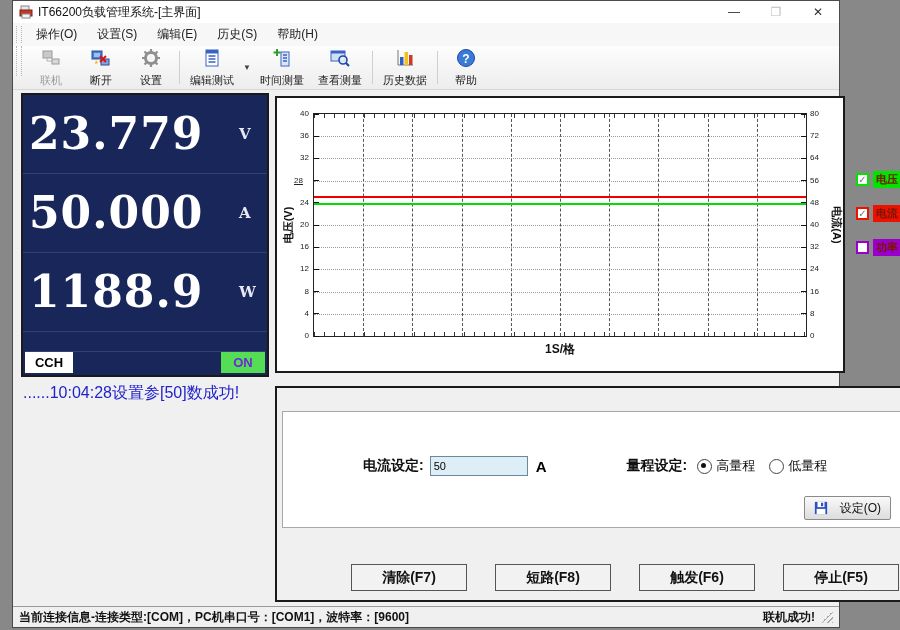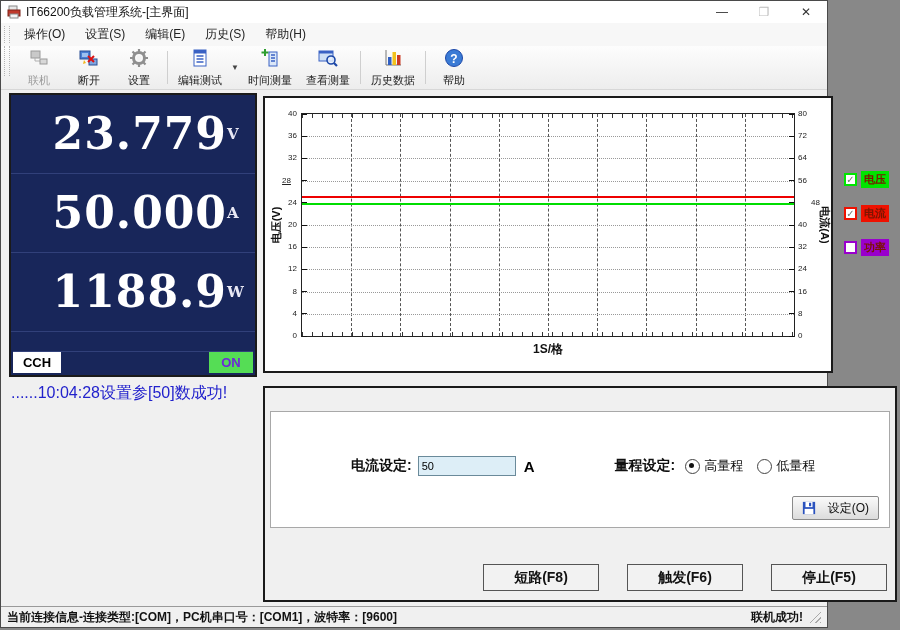--- a/index.html
+++ b/index.html
@@ -1,17 +1,17 @@
 <!DOCTYPE html>
 <html><head>
 <meta charset="utf-8">
 <style>
   html,body{margin:0;padding:0;width:900px;height:630px;overflow:hidden;
     font-family:"Liberation Sans","DejaVu Sans",sans-serif;background:#888;}
-  .window{position:relative;width:828px;height:628px;border:1px solid #4a4a4a;background:#f0f0f0;box-sizing:border-box;}
+  .window{position:relative;width:828px;height:628px;border:1px solid #4a4a4a;background:#f0f0f0;box-sizing:border-box;margin-left:12px;}
 
   
   .titlebar{position:absolute;left:0;top:0;right:0;height:22px;background:#ffffff;border-bottom:1px solid #d9d9d9;display:flex;align-items:center;}
   .app-icon{width:14px;height:14px;margin:0 5px 0 6px;}
   .title-text{font-size:12px;color:#111;}
   .win-controls{margin-left:auto;display:flex;height:100%;}
   .win-btn{width:42px;height:100%;display:flex;align-items:center;justify-content:center;font-size:12px;color:#333;}
   .win-btn.dim{color:#bdbdbd;}
 
   
@@ -23,21 +23,21 @@
   .toolbar{position:absolute;left:0;top:45px;right:0;height:43px;background:linear-gradient(#fdfdfd,#ededed);display:flex;align-items:stretch;border-bottom:1px solid #d7d7d7;}
   .tbtn{display:flex;flex-direction:column;align-items:center;justify-content:center;padding:2px 7px;min-width:36px;}
   .tbtn .tlabel{font-size:11px;color:#222;margin-top:1px;white-space:nowrap;}
   .tbtn.disabled .tlabel{color:#9a9a9a;}
   .tsep{width:1px;background:#cfcfcf;margin:5px 3px;}
   .dd-arrow{font-size:8px;color:#444;align-self:center;margin:0 2px;}
 
   
   .display-panel{position:absolute;left:8px;top:92px;width:248px;height:284px;border:2px solid #1a1a1a;background:#18265a;box-sizing:border-box;}
   .meas-row{height:78px;display:flex;align-items:center;border-bottom:1px solid #31407a;padding:0 6px;}
-  .meas-value{flex:1;text-align:right;color:#fff;font-family:"DejaVu Serif","Liberation Serif",serif;font-weight:bold;font-size:44px;letter-spacing:1px;line-height:1;}
+  .meas-value{flex:1;text-align:left;color:#fff;font-family:"DejaVu Serif","Liberation Serif",serif;font-weight:bold;font-size:44px;letter-spacing:1px;line-height:1;}
   .meas-unit{width:22px;color:#e8e8f4;font-family:"DejaVu Serif","Liberation Serif",serif;font-weight:bold;font-size:15px;text-align:left;}
   .state-bar{position:absolute;left:2px;right:2px;bottom:2px;height:21px;background:#18265a;display:flex;align-items:stretch;justify-content:space-between;border-top:1px solid #31407a;}
   .mode-box{width:48px;background:#ffffff;color:#000;font-weight:bold;font-size:13px;display:flex;align-items:center;justify-content:center;}
   .on-box{width:44px;background:#55dd55;color:#6d28d9;font-weight:bold;font-size:13px;display:flex;align-items:center;justify-content:center;}
   .log-line{position:absolute;left:10px;top:382px;width:246px;font-size:16px;color:#2222cc;white-space:nowrap;}
 
   
   .chart-box{position:absolute;left:262px;top:95px;width:570px;height:277px;border:2px solid #1a1a1a;background:#ffffff;box-sizing:border-box;}
   #plot-area{position:absolute;left:36px;top:15px;right:36px;bottom:34px;border:1px solid #222;}
   .minor-ticks{position:absolute;left:0;right:0;height:4px;background:repeating-linear-gradient(to right,#333 0 1px,transparent 1px 10px);}
@@ -285,21 +285,21 @@
         <div class="ytick-label" style="right: -26px; width: 22px; text-align: left; top: calc(90% - 4px);">8</div>
         <div class="ytick-mark" style="right: 0px; top: calc(80% - 0.5px);"></div>
         <div class="ytick-label" style="right: -26px; width: 22px; text-align: left; top: calc(80% - 4px);">16</div>
         <div class="ytick-mark" style="right: 0px; top: calc(70% - 0.5px);"></div>
         <div class="ytick-label" style="right: -26px; width: 22px; text-align: left; top: calc(70% - 4px);">24</div>
         <div class="ytick-mark" style="right: 0px; top: calc(60% - 0.5px);"></div>
         <div class="ytick-label" style="right: -26px; width: 22px; text-align: left; top: calc(60% - 4px);">32</div>
         <div class="ytick-mark" style="right: 0px; top: calc(50% - 0.5px);"></div>
         <div class="ytick-label" style="right: -26px; width: 22px; text-align: left; top: calc(50% - 4px);">40</div>
         <div class="ytick-mark" style="right: 0px; top: calc(40% - 0.5px);"></div>
-        <div class="ytick-label" style="right: -26px; width: 22px; text-align: right; top: calc(40% - 4px);">48</div>
+        <div class="ytick-label" style="right: -26px; width: 22px; text-align: left; top: calc(40% - 4px);">48</div>
         <div class="ytick-mark" style="right: 0px; top: calc(30% - 0.5px);"></div>
         <div class="ytick-label" style="right: -26px; width: 22px; text-align: left; top: calc(30% - 4px);">56</div>
         <div class="ytick-mark" style="right: 0px; top: calc(20% - 0.5px);"></div>
         <div class="ytick-label" style="right: -26px; width: 22px; text-align: left; top: calc(20% - 4px);">64</div>
         <div class="ytick-mark" style="right: 0px; top: calc(10% - 0.5px);"></div>
         <div class="ytick-label" style="right: -26px; width: 22px; text-align: left; top: calc(10% - 4px);">72</div>
         <div class="ytick-mark" style="right: 0px; top: calc(0% - 0.5px);"></div>
         <div class="ytick-label" style="right: -26px; width: 22px; text-align: left; top: calc(0% - 4px);">80</div>
         <div class="series-line" style="top: calc(40.5525% - 1px); background: rgb(0, 221, 0);"></div>
         <div class="series-line" style="top: calc(37.5% - 1px); background: rgb(238, 0, 0);"></div>
@@ -339,20 +339,21 @@
           <rect x="1" y="1" width="14" height="14" fill="#2a52be"></rect>
           <rect x="4" y="1" width="8" height="6" fill="#ffffff"></rect>
           <rect x="8" y="2" width="2.5" height="4" fill="#2a52be"></rect>
           <rect x="3" y="9" width="10" height="6" fill="#ffffff"></rect>
         </svg>
         <span>设定(O)</span>
       </div>
     </div>
 
     <div class="action-row">
+      <div class="action-btn" style="left:74px;">清除(F7)</div>
       <div class="action-btn" style="left:218px;">短路(F8)</div>
       <div class="action-btn" style="left:362px;">触发(F6)</div>
       <div class="action-btn" style="left:506px;">停止(F5)</div>
     </div>
   </div>
 
   <div class="statusbar">
     <span class="status-left">当前连接信息-连接类型:[COM]，PC机串口号：[COM1]，波特率：[9600]</span>
     <span class="status-right">
       <span>联机成功!</span>

